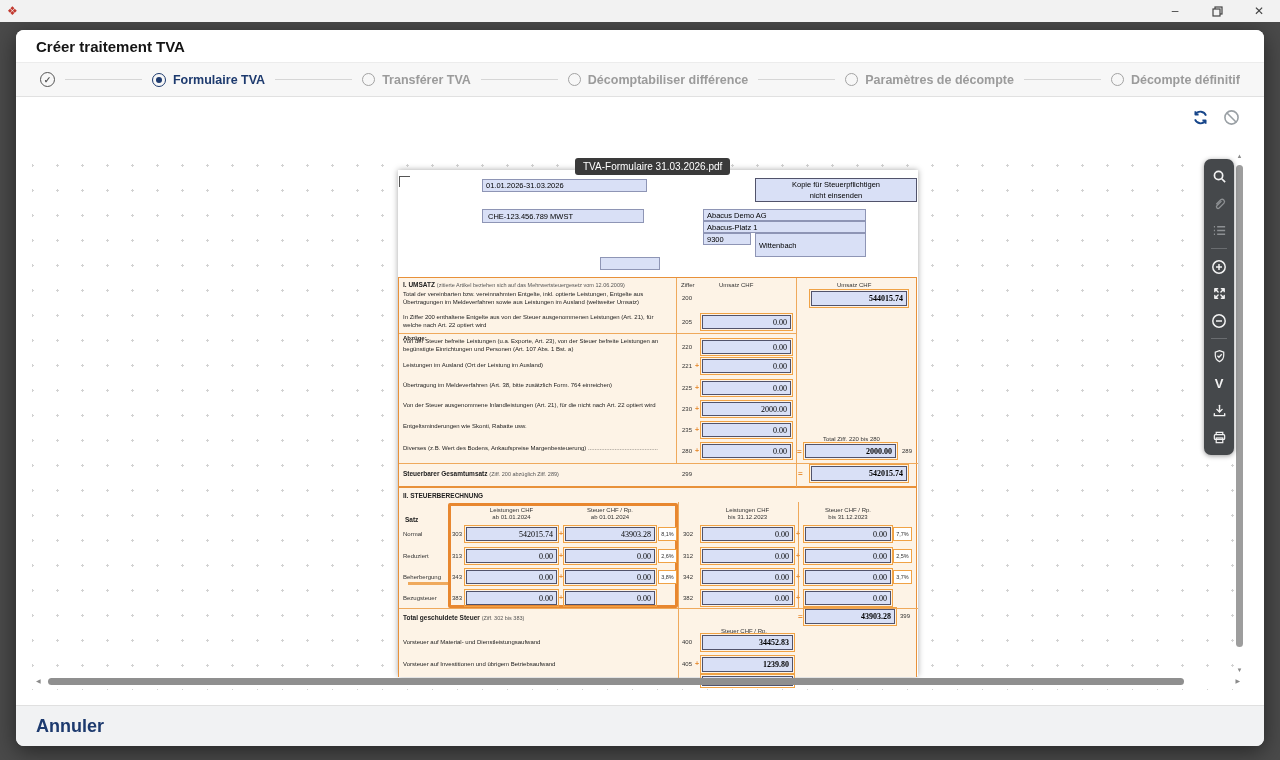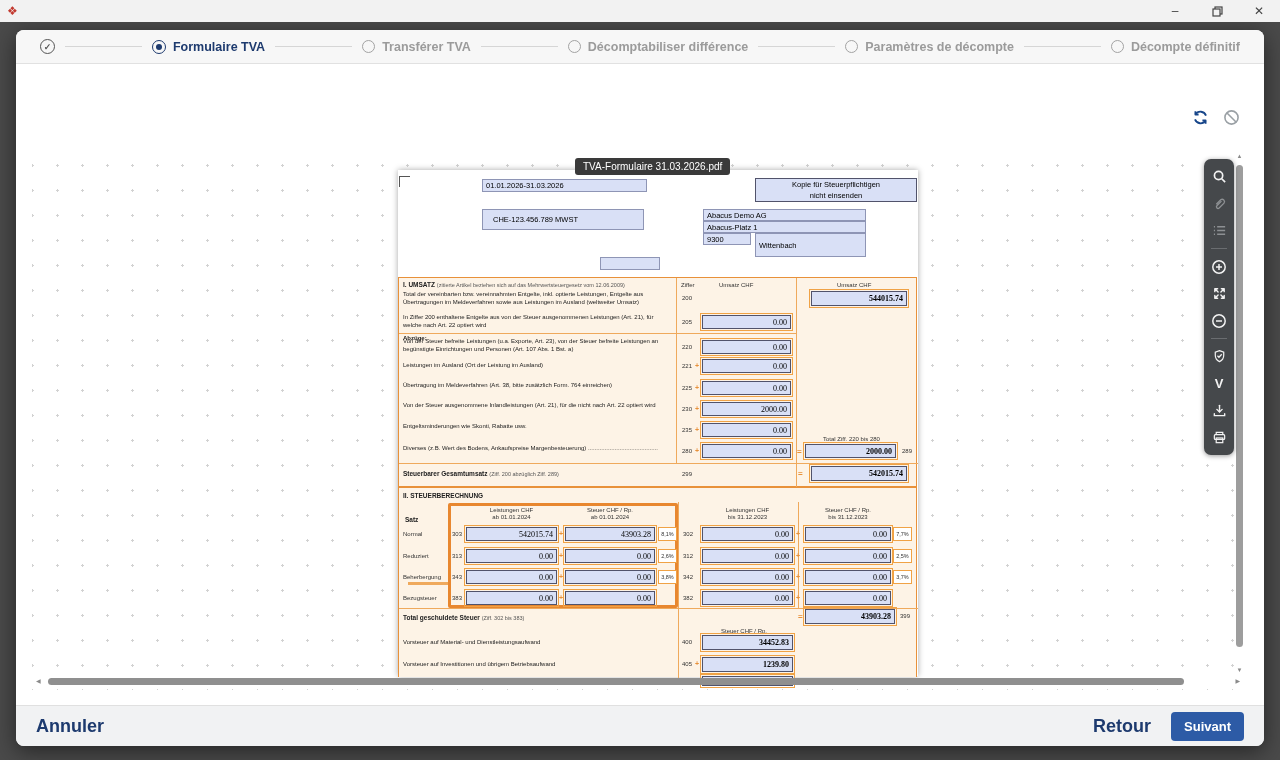--- a/index.html
+++ b/index.html
@@ -89,20 +89,23 @@
       <svg width="11" height="11" viewBox="0 0 11 11">
           <rect x="3" y="1" width="7" height="7" fill="none" stroke="#444" stroke-width="1.2"></rect>
           <rect x="1" y="3" width="7" height="7" fill="#f2f2f2" stroke="#444" stroke-width="1.2"></rect>
         </svg>
     </span>
     <span class="win-btn">✕</span>
   </div>
 </div>
 
 <div class="dialog">
+  <div class="dlg-header">
+    <span class="dlg-title">Créer traitement TVA</span>
+  </div>
 
   <div class="stepper" id="stepper">
       <div class="step done">
         <div class="ring-done">✓</div>
       </div>
       <div class="step-line"></div>
       <div class="step active">
         <div class="ring-active"></div>
         <div class="step-label">Formulaire TVA</div>
       </div>
@@ -145,21 +148,21 @@
     </span>
   </div>
 
   <div class="viewer">
     <div class="tooltip">TVA-Formulaire 31.03.2026.pdf</div>
 
     <div class="doc" id="doc">
         <div class="abs" style="left: 1px; top: 6px; width: 11px; height: 11px; border-top: 1px solid rgb(85, 85, 85); border-left: 1px solid rgb(85, 85, 85);"></div>
         <div class="abs fld" style="left: 84px; top: 9px; width: 165px; height: 13px; padding-left: 3px; font-size: 7.5px;">01.01.2026-31.03.2026</div>
         <div class="abs" style="left: 357px; top: 8px; width: 162px; height: 24px; background: rgb(217, 224, 246); border: 1px solid rgb(81, 83, 107); text-align: center; font-size: 7.5px; line-height: 11px; color: rgb(0, 0, 0);">Kopie für Steuerpflichtigen<br>nicht einsenden</div>
-        <div class="abs fld" style="left: 84px; top: 39px; width: 162px; height: 21px; padding-left: 10px; font-size: 7.5px;">CHE-123.456.789 MWST</div>
+        <div class="abs fld" style="left: 84px; top: 39px; width: 162px; height: 14px; padding-left: 5px; font-size: 7.5px;">CHE-123.456.789 MWST</div>
         <div class="abs fld" style="left: 305px; top: 39px; width: 163px; height: 12px; padding-left: 3px; font-size: 7.5px;">Abacus Demo AG</div>
         <div class="abs fld" style="left: 305px; top: 51px; width: 163px; height: 12px; padding-left: 3px; font-size: 7.5px;">Abacus-Platz 1</div>
         <div class="abs fld" style="left: 305px; top: 63px; width: 48px; height: 12px; padding-left: 3px; font-size: 7.5px;">9300</div>
         <div class="abs fld" style="left: 357px; top: 63px; width: 111px; height: 24px; padding-left: 3px; font-size: 7.5px;">Wittenbach</div>
         <div class="abs fld" style="left: 202px; top: 87px; width: 60px; height: 13px;"></div>
         <div class="abs sec" style="left: 0px; top: 107px; width: 519px; height: 210px;">
           <div class="abs oline" style="left: 277px; top: 0px; width: 1px; height: 185px;"></div>
           <div class="abs oline" style="left: 397px; top: 0px; width: 1px; height: 210px;"></div>
           <div class="abs oline" style="left: 0px; top: 55px; width: 397px; height: 1px;"></div>
           <div class="abs oline" style="left: 0px; top: 185px; width: 519px; height: 1px;"></div>
@@ -353,18 +356,14 @@
         <svg width="15" height="15" viewBox="0 0 16 16" fill="none" stroke="currentColor" stroke-width="1.3">
           <path d="M4.5 5V2.5h7V5"></path>
           <rect x="2.5" y="5" width="11" height="5" rx="1"></rect>
           <rect x="4.5" y="8.5" width="7" height="5"></rect>
         </svg>
       </div>
     </div>
 
   <div class="dlg-footer">
     <span class="btn-text">Annuler</span>
-    <div class="footer-right">
-      <span class="btn-text">Retour</span>
-      <button class="btn-primary">Suivant</button>
-    </div>
   </div>
 </div>
 
 </body></html>

